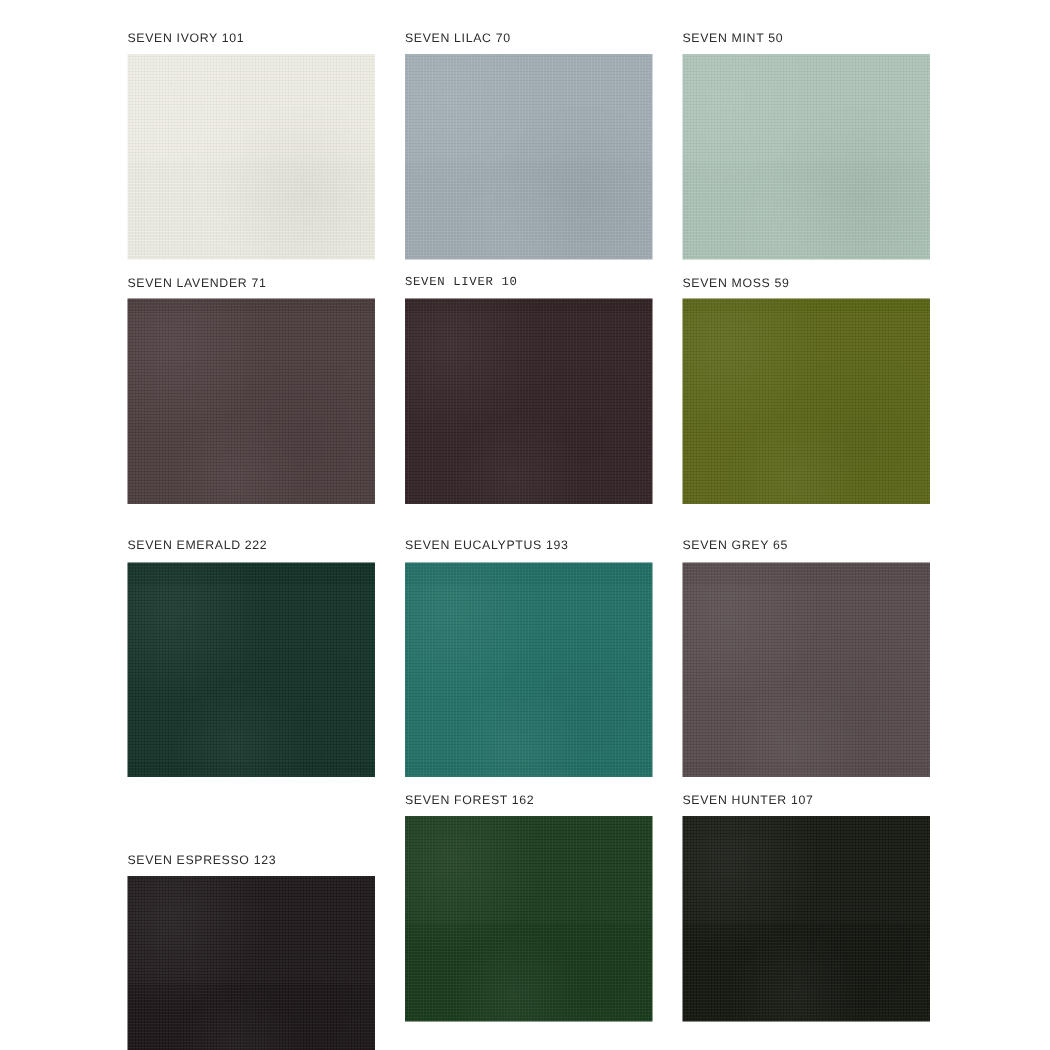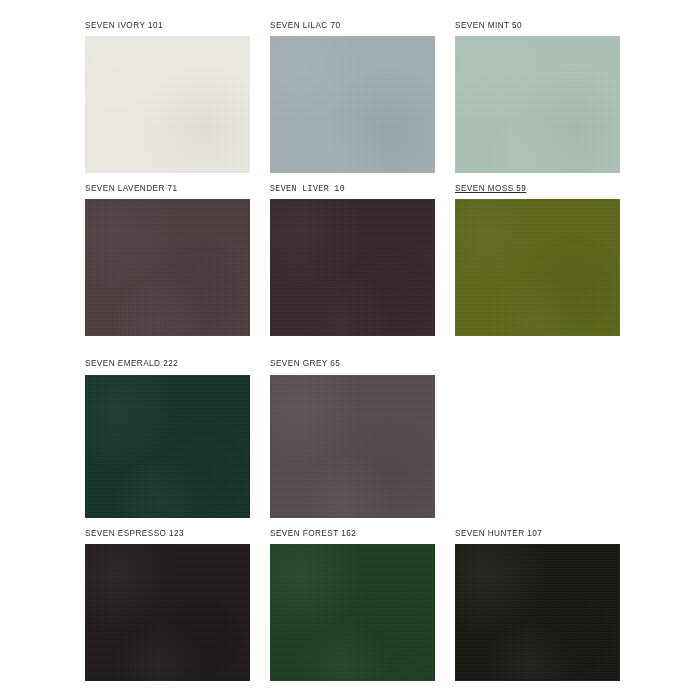--- a/index.html
+++ b/index.html
@@ -119,43 +119,47 @@
     <div class="swatch-row">
       <div class="swatch-cell">
         <div class="swatch-label" style="color: rgb(43, 43, 43);">SEVEN LAVENDER 71</div>
         <div class="swatch-chip" style="background-color: rgb(74, 58, 60);"></div>
       </div>
       <div class="swatch-cell">
         <div class="swatch-label" style="color: rgb(43, 43, 43); font-family: Liberation Mono, monospace;">SEVEN LIVER 10</div>
         <div class="swatch-chip" style="background-color: rgb(51, 35, 38);"></div>
       </div>
       <div class="swatch-cell">
-        <div class="swatch-label" style="color: rgb(43, 43, 43); text-decoration: underline;">SEVEN MOSS 59</div>
+        <div class="swatch-label" style="color: rgb(43, 43, 43);">SEVEN MOSS 59</div>
         <div class="swatch-chip" style="background-color: rgb(90, 100, 21);"></div>
       </div>
     </div>
 
     <div class="row-gap-large"></div>
 
     <div class="swatch-row">
       <div class="swatch-cell">
         <div class="swatch-label" style="color: rgb(43, 43, 43);">SEVEN EMERALD 222</div>
         <div class="swatch-chip tall" style="background-color: rgb(17, 48, 38);"></div>
       </div>
       <div class="swatch-cell">
+        <div class="swatch-label" style="color: rgb(43, 43, 43);">SEVEN EUCALYPTUS 193</div>
+        <div class="swatch-chip tall" style="background-color: rgb(34, 113, 103);"></div>
+      </div>
+      <div class="swatch-cell">
         <div class="swatch-label" style="color: rgb(43, 43, 43);">SEVEN GREY 65</div>
         <div class="swatch-chip tall" style="background-color: rgb(85, 73, 75);"></div>
       </div>
     </div>
 
     <div class="row-gap-small"></div>
 
     <div class="swatch-row">
       <div class="swatch-cell">
-        <div class="swatch-label" style="color: rgb(43, 43, 43);">SEVEN ESPRESSO 123</div>
+        <div class="swatch-label" style="color: rgb(43, 43, 43); margin-top: 40px;">SEVEN ESPRESSO 123</div>
         <div class="swatch-chip" style="background-color: rgb(28, 22, 24);"></div>
       </div>
       <div class="swatch-cell">
         <div class="swatch-label" style="color: rgb(43, 43, 43);">SEVEN FOREST 162</div>
         <div class="swatch-chip" style="background-color: rgb(27, 61, 30);"></div>
       </div>
       <div class="swatch-cell">
         <div class="swatch-label" style="color: rgb(43, 43, 43);">SEVEN HUNTER 107</div>
         <div class="swatch-chip" style="background-color: rgb(20, 23, 15);"></div>
       </div>

